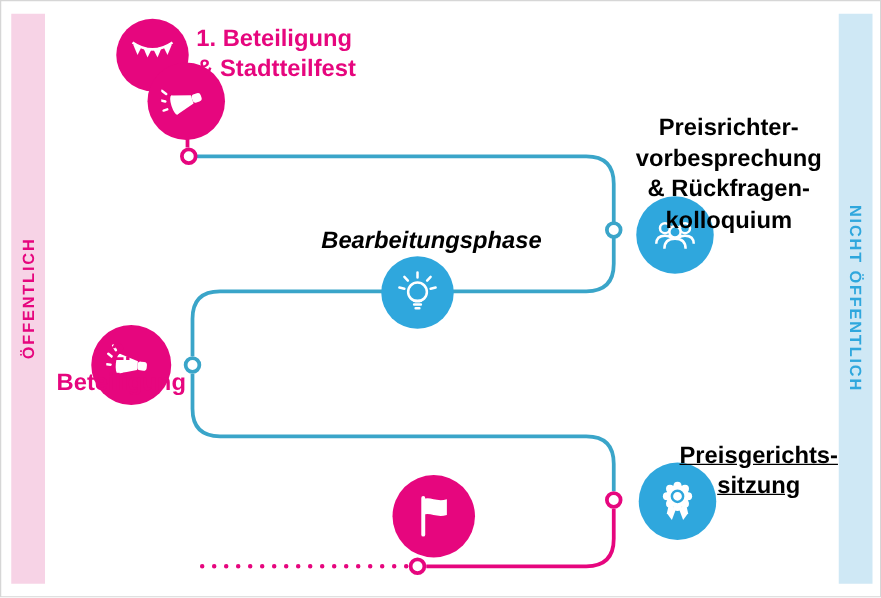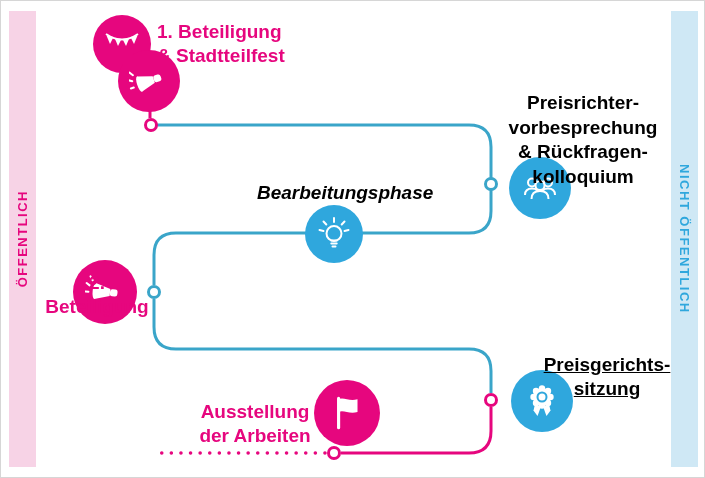--- a/index.html
+++ b/index.html
@@ -149,16 +149,14 @@
   </div>
   <div class="label blue ta-c" style="left:541px;top:352px;width:130px;text-decoration:underline;">Preisgerichts-
 sitzung</div>
 
   <div class="circle pink" style="left:313px;top:379px;width:66px;height:66px;z-index:2;">
     <svg width="42" height="42" viewBox="0 0 40 40">
       <line x1="12" y1="6" x2="12" y2="34" stroke="#ffffff" stroke-width="3" stroke-linecap="round"></line>
       <path d="M12 7 C17 4.5 22 9.5 30 7 L30 19 C22 21.5 17 16.5 12 19 Z" fill="#ffffff"></path>
     </svg>
   </div>
-  <div class="label pink ta-c" style="left:198px;top:399px;width:112px;">Ausstellung
-der Arbeiten</div>
 
 </div>
 
 </body></html>

